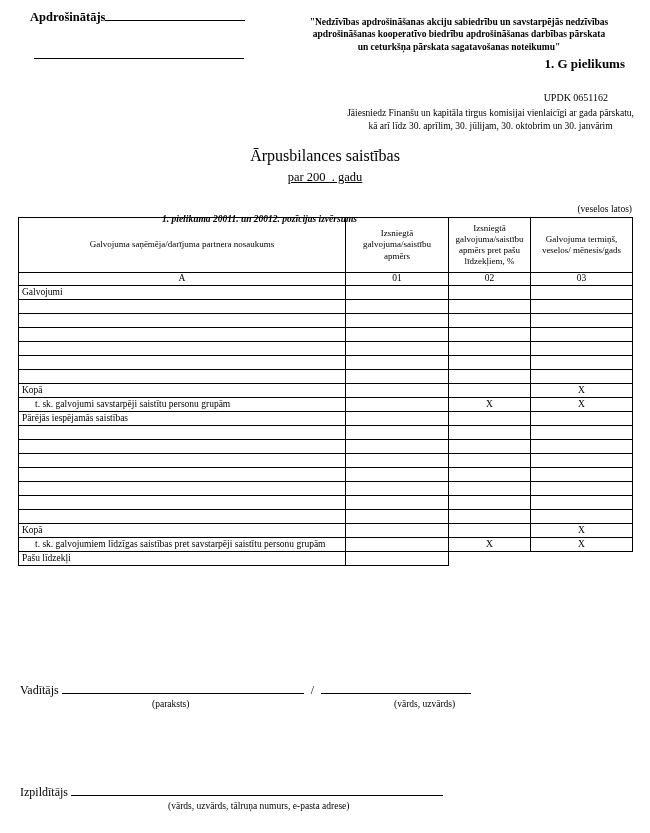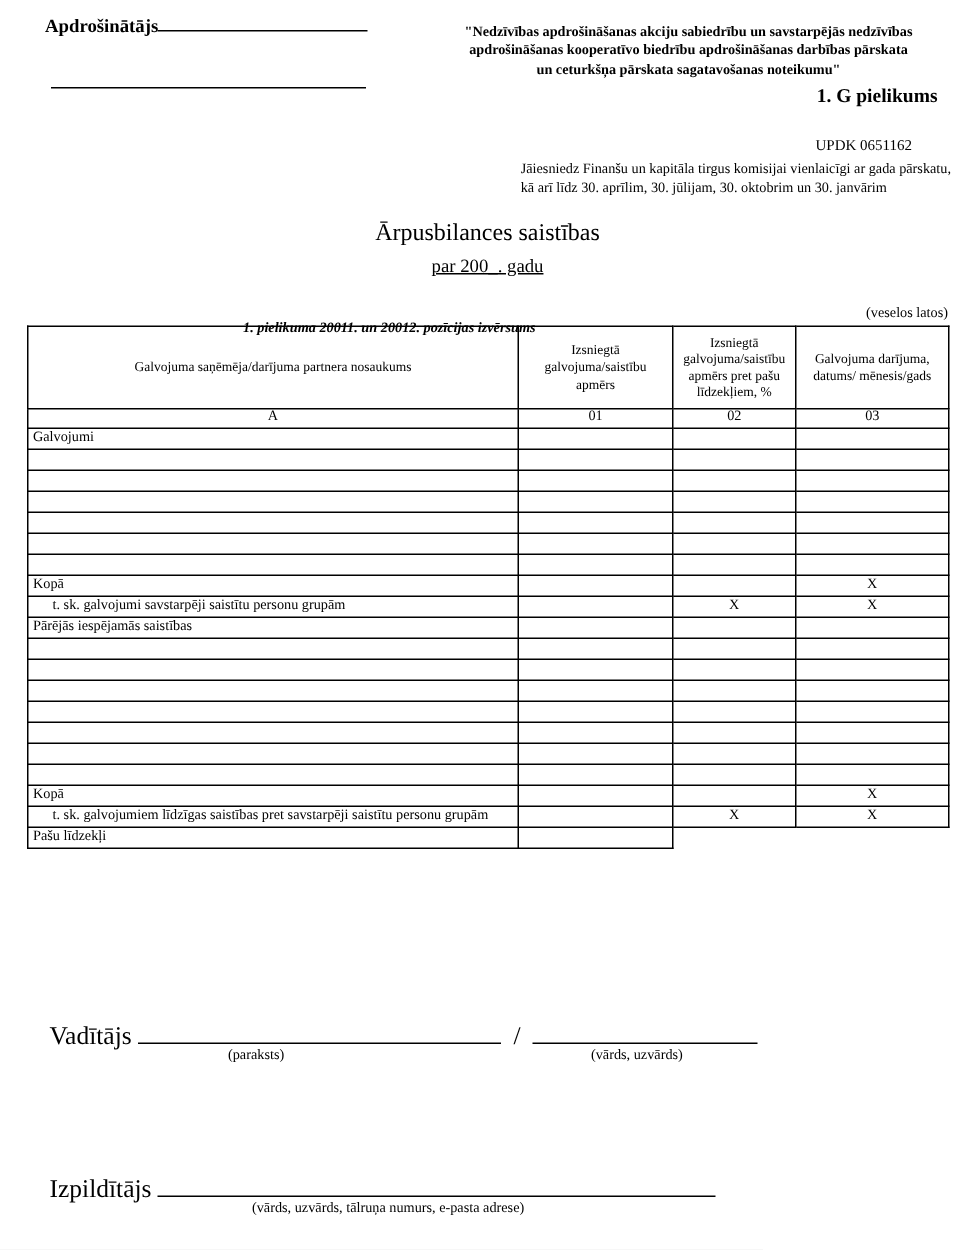--- a/index.html
+++ b/index.html
@@ -11,40 +11,40 @@
   }
   .blank { display:inline-block; border-bottom:1px solid #000; height:13px; vertical-align:baseline; }
 
   .top-left { position:absolute; left:30px; top:8px; font-size:12.5px; font-weight:bold; white-space:nowrap; }
   .top-left .blank { width:140px; }
   .second-blank { position:absolute; left:34px; top:58px; width:210px; height:1px; border-bottom:1px solid #000; }
 
   .reg-block { position:absolute; right:12px; top:16px; width:358px; text-align:center; font-weight:bold; font-size:9.5px; line-height:1.3; }
   .annex { position:absolute; right:25px; top:56px; font-weight:bold; font-size:13px; }
   .updk { position:absolute; right:42px; top:92px; font-size:10px; }
-  .submit-note { position:absolute; right:16px; top:107px; font-size:9.5px; text-align:left; line-height:1.35; }
+  .submit-note { position:absolute; right:16px; top:107px; font-size:9.5px; text-align:center; line-height:1.35; }
 
   .doc-title { position:absolute; left:0; top:147px; width:650px; text-align:center; font-size:16px; font-weight:normal; }
   .doc-period { position:absolute; left:0; top:170px; width:650px; text-align:center; font-size:12.5px;text-decoration:underline; }
 
   .caption-left { position:absolute; left:162px; top:214px; font-size:9.5px; font-weight:bold; font-style:italic; }
   .caption-right { position:absolute; right:18px; top:204px; font-size:9.5px; }
 
   #form-table { position:absolute; left:18px; top:217px; width:614px; border-collapse:collapse; table-layout:fixed; }
   #form-table th, #form-table td { border:1px solid #000; }
   #form-table thead th { font-weight:normal; font-size:9px; text-align:center; vertical-align:middle; padding:2px 3px; line-height:1.25; }
   #form-table tr.hrow th { height:55px; }
   #form-table tr.crow th { height:13px; font-size:9.5px; padding:0 2px; }
   #form-table td { font-size:9.5px; height:14px; padding:0 3px; vertical-align:middle; line-height:1.2; }
   #form-table td.b { font-weight:normal; }
   #form-table td.ind { padding-left:16px; }
   #form-table td.ctr { text-align:center; }
   #form-table td.nb { border:none; }
 
-  .sig-row { position:absolute; left:33px; font-size:17px; white-space:nowrap; }
+  .sig-row { position:absolute; left:20px; font-size:12px; white-space:nowrap; }
   .sig-caption { position:absolute; font-size:9.5px; }
   .slash { padding:0 4px; }
 </style>
 </head>
 <body>
 
 <div class="page">
 
   <div class="top-left">
     <span>Apdrošinātājs</span><span class="blank"></span>
@@ -74,21 +74,21 @@
       <col style="width:327px">
         <col style="width:103px">
         <col style="width:82px">
         <col style="width:102px">
     </colgroup>
     <thead>
       <tr class="hrow">
         <th>Galvojuma saņēmēja/darījuma partnera nosaukums</th>
         <th>Izsniegtā galvojuma/saistību apmērs</th>
         <th>Izsniegtā galvojuma/saistību apmērs pret pašu līdzekļiem, %</th>
-        <th>Galvojuma darījuma, datums/ mēnesis/gads</th>
+        <th>Galvojuma termiņš, veselos/ mēnesis/gads</th>
       </tr>
       <tr class="crow">
         <th>A</th>
         <th>01</th>
         <th>02</th>
         <th>03</th>
       </tr>
     </thead>
     <tbody id="tbody">
         <tr>

